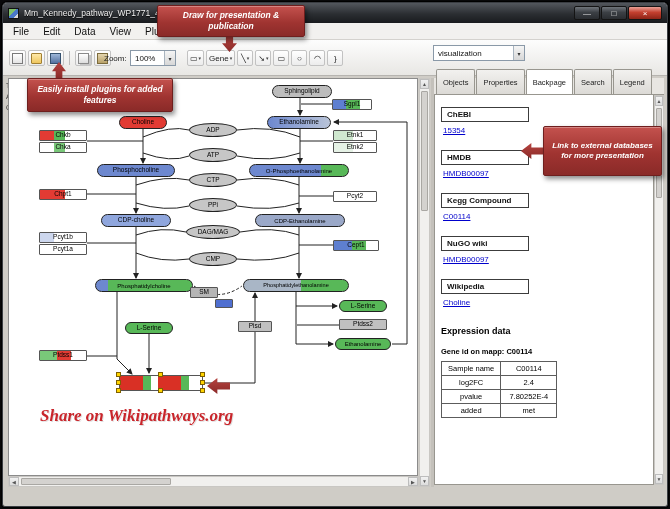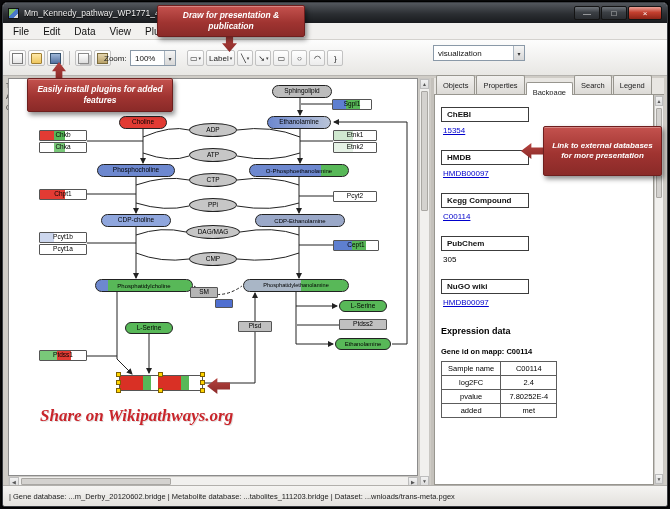--- a/index.html
+++ b/index.html
@@ -67,24 +67,24 @@
   .scrollbar { position:absolute; background:#f1f0ee; border:1px solid #c9c7c3; }
   .sarr { position:absolute; background:linear-gradient(#f2f2f2,#dcdcdc); border:1px solid #bdbdbd;
     color:#555; font-size:5px; display:flex; align-items:center; justify-content:center; }
   .sthumb { position:absolute; background:#d4d2cf; border:1px solid #a9a7a3; border-radius:1px; }
 
   .splitter { position:absolute; left:428px; top:2px; width:3px; height:409px; background:#c4c1bb; }
 
   .panel { position:absolute; left:431px; right:3px; top:2px; bottom:0; }
   .tabs { height:17px; background:#e8e6e2; border-bottom:1px solid #98968f; display:flex;
     align-items:flex-end; padding:2px 0 0 2px; }
-  .tab { height:19px; padding:8px 6px; font-size:7.5px; color:#222; display:flex; align-items:center;
+  .tab { height:25px; padding:8px 6px; font-size:7.5px; color:#222; display:flex; align-items:center;
     background:linear-gradient(#f2f1ef,#dcdad6); border:1px solid #98968f; border-bottom:none;
     border-radius:2px 2px 0 0; margin-right:1px; }
-  .tab.active { background:#fff; position:relative; top:7px; }
+  .tab.active { background:#fff; position:relative; top:0; }
   .panel-body { position:absolute; left:0; right:10px; top:17px; bottom:0; background:#fff;
     border:1px solid #98968f; border-top:none; padding:8px 6px; overflow:hidden; }
   .bp-head { display:inline-block; min-width:88px; border:1px solid #3c3c3c; background:#fff;
     font-size:8px; font-weight:bold; color:#111; padding:2px 5px; }
   .bp-link { display:block; margin:4px 0 11px 2px; font-size:8px; color:#0000cc;
     text-decoration:underline; cursor:pointer; width:max-content; }
   .bp-val { display:block; margin:4px 0 11px 2px; font-size:8px; color:#000; }
   .bp-expr { font-size:9px; font-weight:bold; margin:19px 0 11px; color:#000; }
   .bp-mapp { font-size:7.5px; font-weight:bold; margin:0 0 5px; color:#000; }
   .bp-table { border-collapse:collapse; font-size:7.5px; color:#000; }
@@ -159,21 +159,21 @@
       <div class="combo" style="left:127px;top:10px;width:46px">
         <span>100%</span>
         <span class="arrow-box">▾</span>
       </div>
       <div class="tb-group" style="left:184px;top:10px">
           <button class="tb-btn">
             <span>▭</span>
             <span class="dd">▾</span>
           </button>
           <button class="tb-btn">
-            <span>Label</span>
+            <span>Gene</span>
             <span class="dd">▾</span>
           </button>
           <button class="tb-btn">
             <span>╲</span>
             <span class="dd">▾</span>
           </button>
           <button class="tb-btn">
             <span>↘</span>
             <span class="dd">▾</span>
           </button>
@@ -308,22 +308,22 @@
             <div class="tab">Properties</div>
             <div class="tab active">Backpage</div>
             <div class="tab">Search</div>
             <div class="tab">Legend</div>
           </div>
         <div class="panel-body">
           <div>
               <div><div class="bp-head">ChEBI</div><a class="bp-link">15354</a></div>
               <div><div class="bp-head">HMDB</div><a class="bp-link">HMDB00097</a></div>
               <div><div class="bp-head">Kegg Compound</div><a class="bp-link">C00114</a></div>
-              <div><div class="bp-head">PubChem</div><div class="bp-val">305</div></div>
               <div><div class="bp-head">NuGO wiki</div><a class="bp-link">HMDB00097</a></div>
+              <div><div class="bp-head">Wikipedia</div><a class="bp-link">Choline</a></div>
             </div>
           <div class="bp-expr">Expression data</div>
           <div class="bp-mapp">Gene id on mapp: C00114</div>
           <table class="bp-table">
               <tbody>
                 <tr>
                   <td>Sample name</td>
                   <td>C00114</td>
                 </tr>
                 <tr>
@@ -342,23 +342,20 @@
             </table>
         </div>
         <div class="pscroll">
           <span class="sarr" style="left:0;top:0;width:8px;height:10px">▲</span>
           <span class="sthumb" style="left:1px;top:12px;width:6px;height:90px"></span>
           <span class="sarr" style="left:0;bottom:0;width:8px;height:10px">▼</span>
         </div>
       </div>
     </div>
 
-    <div class="statusbar">
-      <span>| Gene database: ...m_Derby_20120602.bridge  |  Metabolite database: ...tabolites_111203.bridge  |  Dataset: ...wnloads/trans-meta.pgex</span>
-    </div>
   </div>
 
   <div class="callout" style="left:157px;top:5px;width:148px;height:32px">
     <span>Draw for presentation &amp; publication</span>
   </div>
   <div class="co-arrow arrow-down" style="left:222px;top:36px;width:15px;height:16px"></div>
 
   <div class="callout" style="left:27px;top:78px;width:146px;height:34px">
     <span>Easily install plugins for added features</span>
   </div>

